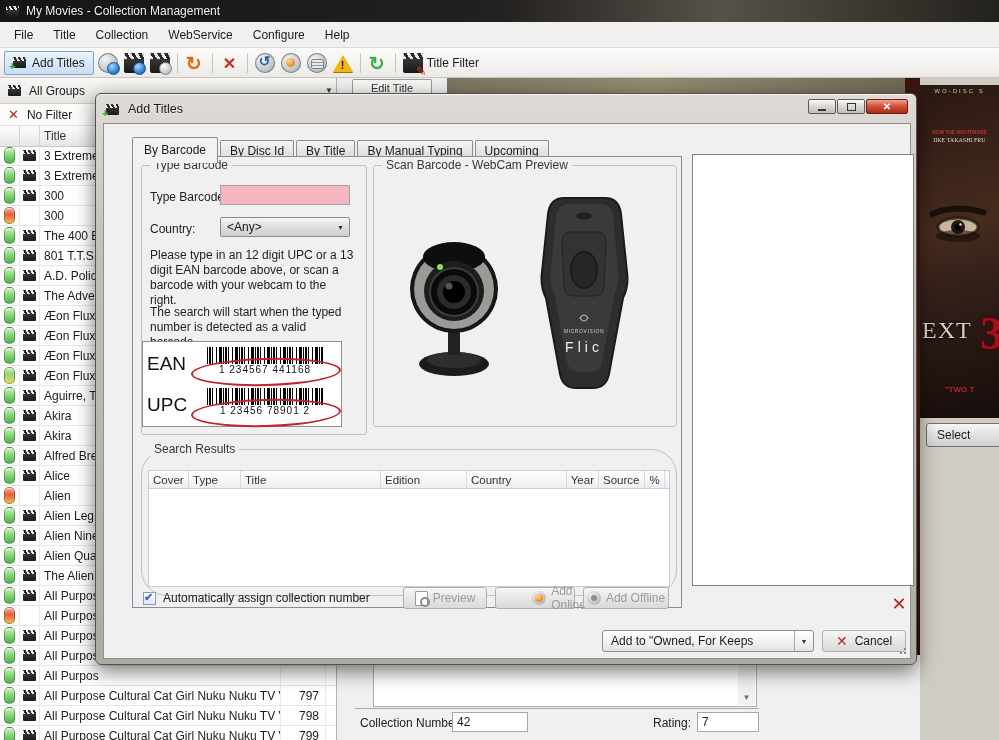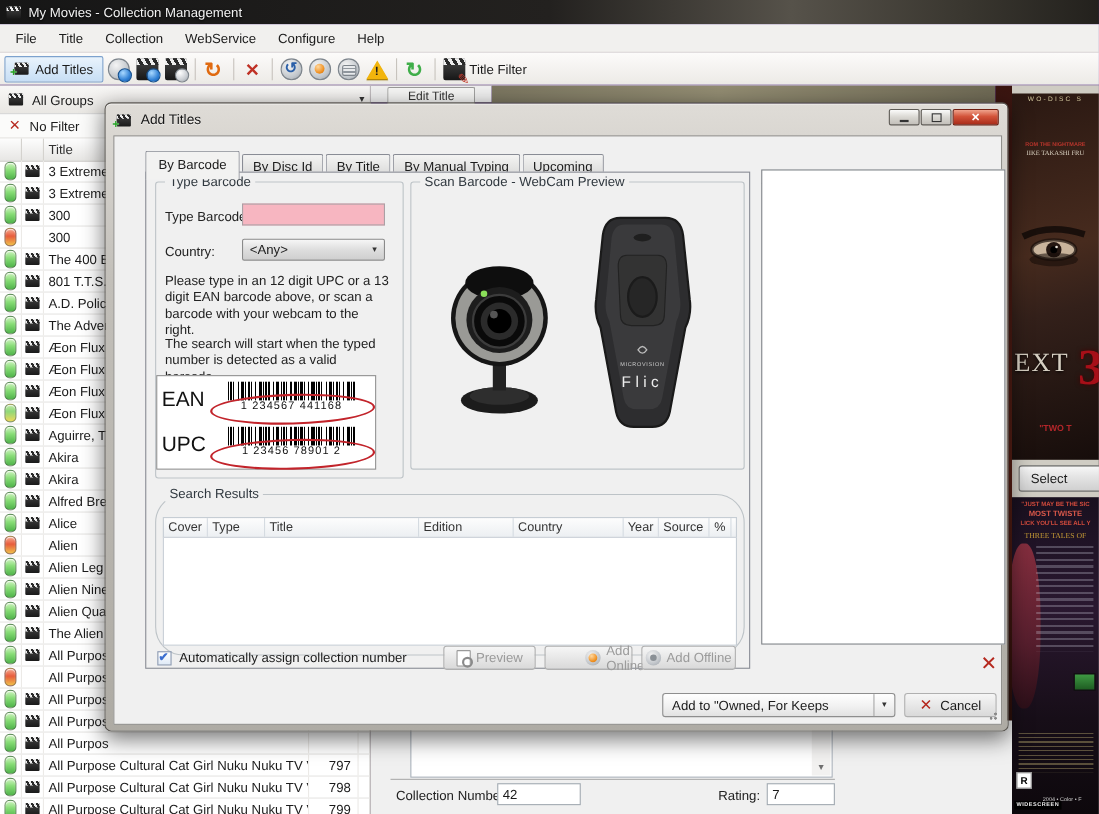--- a/index.html
+++ b/index.html
@@ -1,16 +1,16 @@
 <!DOCTYPE html>
 <html><head>
 <meta charset="utf-8">
 <style>
   html,body{margin:0;padding:0;background:#888;}
-  #stage{position:relative;width:999px;height:740px;overflow:hidden;background:#4c1d95;
+  #stage{position:relative;width:999px;height:740px;overflow:hidden;background:#7dd3fc;
          font-family:"Liberation Sans",sans-serif;font-size:12px;color:#1b1b1b;}
   .abs{position:absolute;}
 
   
   .titlebar{left:0;top:0;width:999px;height:22px;
     background:linear-gradient(90deg,#161616 0%,#23211f 50%,#56524a 72%,#39362f 88%,#23211d 100%);
     display:flex;align-items:center;gap:7px;padding-left:6px;box-sizing:border-box;}
   .titlebar .t{color:#f2f2f2;font-size:12px;text-shadow:0 1px 2px #000;}
   .menubar{left:0;top:22px;width:999px;height:26px;background:#f1f0ee;border-bottom:1px solid #dcdad6;
     display:flex;align-items:center;padding-left:4px;box-sizing:border-box;}
@@ -641,33 +641,20 @@
       </svg>
       <div class="pf-title">EXT</div>
       <div class="pf-three">3</div>
       <div class="pf-quote">"TWO T</div>
     </div>
     <div class="select-strip">
       <div class="select-btn">
           <span>Select</span>
         </div>
     </div>
-    <div class="p-back">
-      <div class="pb-q1">"JUST MAY BE THE SIC</div>
-      <div class="pb-q2">MOST TWISTE</div>
-      <div class="pb-q3">LICK YOU'LL SEE ALL Y</div>
-      <div class="pb-head">THREE TALES OF</div>
-      <div class="pb-figure"></div>
-      <div class="pb-noise1"></div>
-      <div class="pb-thumb"></div>
-      <div class="pb-noise2"></div>
-      <div class="pb-r">R</div>
-      <div class="pb-ws">WIDESCREEN</div>
-      <div class="pb-foot">2004 • Color • F</div>
-    </div>
   </div>
 
   <div class="abs dialog">
     <div class="dlg-title">
       <span class="clapper add"></span>
       <span>Add Titles</span>
     </div>
     <div class="winbtns">
       <span class="wb min">
           <span class="dash"></span>

